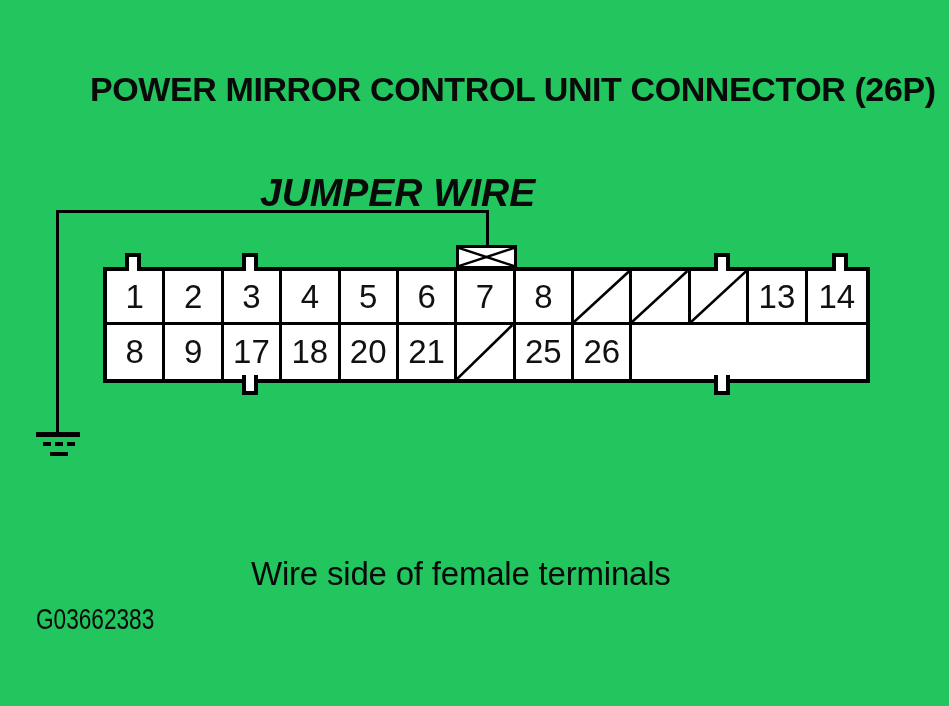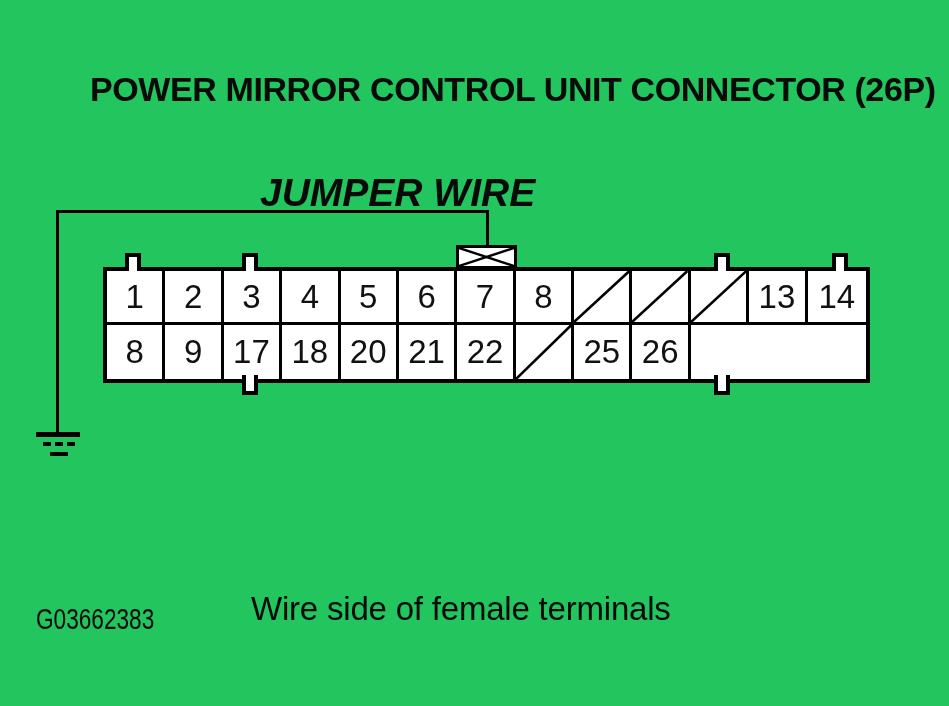--- a/index.html
+++ b/index.html
@@ -24,21 +24,20 @@
     left: 260px; top: 171px;
     font-size: 39px; font-weight: 700;
     white-space: nowrap;
     font-style: italic;
   }
   .caption {
     left: 251px; top: 555px;
     font-size: 33px; font-weight: 400;
     letter-spacing: -0.2px;
     white-space: nowrap;
-    margin-top: 35px;
   }
   .figure-id {
     left: 36px; top: 603px;
     font-size: 29px; font-weight: 400;
     transform: scaleX(0.78);
     transform-origin: 0 50%;
     white-space: nowrap;
   }
 
   
@@ -143,21 +142,20 @@
         </svg>
       </div>
       <div class="cell">13</div>
       <div class="cell">14</div>
       <div class="cell">8</div>
       <div class="cell">9</div>
       <div class="cell">17</div>
       <div class="cell">18</div>
       <div class="cell">20</div>
       <div class="cell">21</div>
-      <div class="cell">22</div>
       <div class="cell">
         <svg viewBox="0 0 10 10" preserveAspectRatio="none">
           <line x1="0" y1="10" x2="10" y2="0" vector-effect="non-scaling-stroke"></line>
         </svg>
       </div>
       <div class="cell">25</div>
       <div class="cell">26</div>
     </div>
 
   <div class="abs tab tab-top tab-t1"></div>

